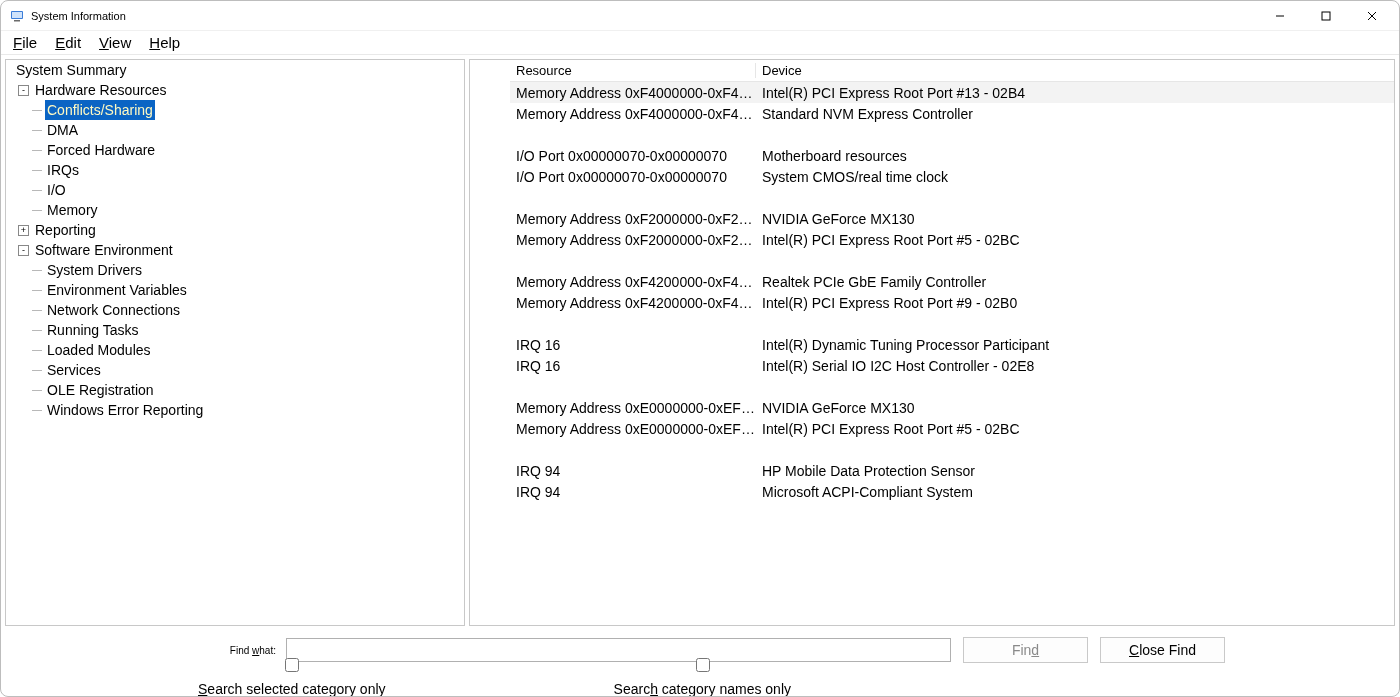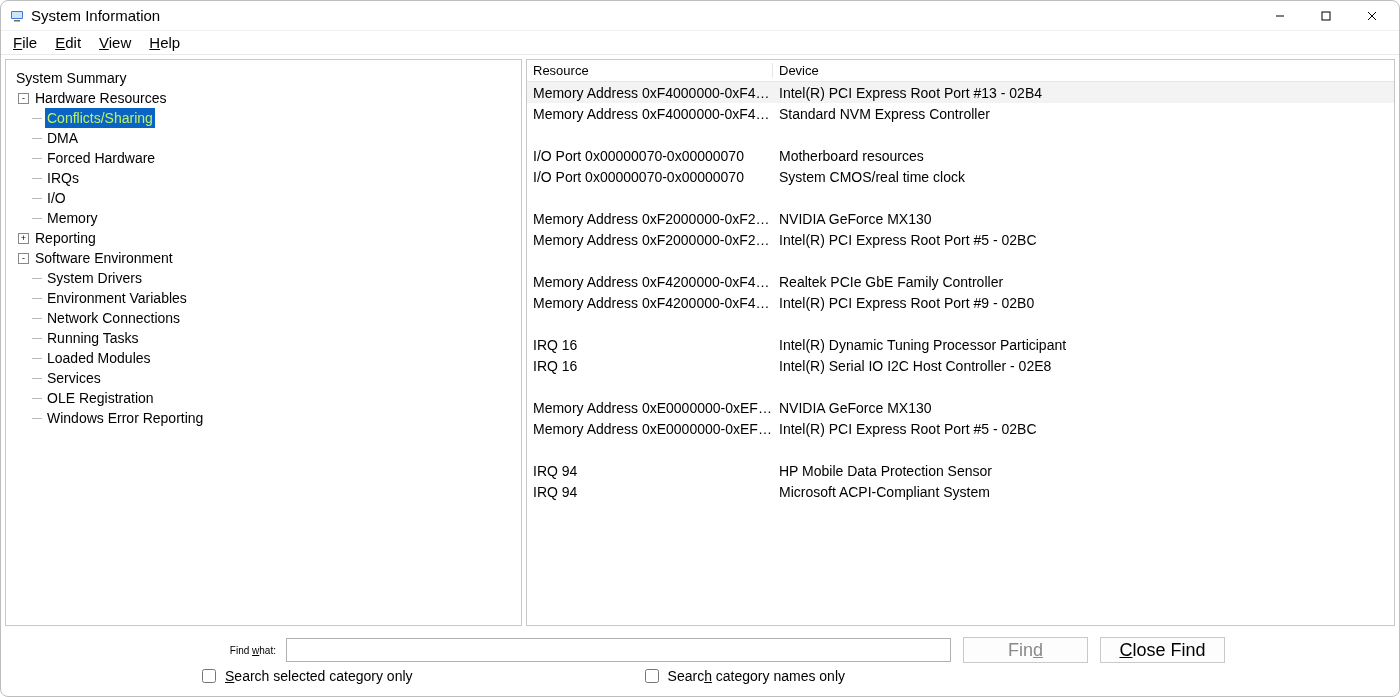--- a/index.html
+++ b/index.html
@@ -1,60 +1,60 @@
 <!DOCTYPE html>
 <html><head>
 <meta charset="utf-8">
 <style>
   * { box-sizing: border-box; font-family: "Segoe UI", Arial, sans-serif; }
   html,body { margin:0; padding:0; height:100%; background:#fff; color:#000; }
   .window { width:1400px; height:697px; border:1px solid #bdbdbd; border-radius:8px; display:flex; flex-direction:column; overflow:hidden; background:#fff; }
   .titlebar { height:30px; display:flex; align-items:center; padding:0 4px; border-bottom:1px solid #f0f0f0; }
   .titlebar .icon { width:16px; height:16px; margin:0 6px 0 4px; display:inline-block; }
-  .titlebar .title { font-size:15px; flex:0 1 auto; }
+  .titlebar .title { font-size:11px; flex:0 1 auto; }
   .titlebar .spacer { flex:1; }
   .winbtn { width:46px; height:30px; display:flex; align-items:center; justify-content:center; }
   .menubar { height:24px; display:flex; align-items:center; padding:0 4px; gap:2px; border-bottom:1px solid #e9e9e9;}
   .menuitem { padding:2px 8px; font-size:15px; }
   .menuitem u { text-decoration:underline; }
 
   .body { flex:1; display:flex; padding:4px; gap:4px; min-height:0; }
   .panel { border:1px solid #c8c8c8; background:#fff; overflow:auto; }
-  .treepanel { width:517px; padding:8px 0; }
-  .gridpanel { flex:1; }
+  .treepanel { width:460px; padding:0 0; }
+  .gridpanel { flex:1;padding-left:40px; }
 
   .tree { font-size:14px; }
   .node { display:flex; align-items:center; height:20px; line-height:20px; white-space:nowrap; cursor:default;}
   .node.root { padding-left:8px; }
   .expander { width:11px; height:11px; border:1px solid #888; margin-right:4px; display:flex; align-items:center; justify-content:center; font-size:9px; line-height:9px; background:#fff;}
   .node.l1 { padding-left:12px; }
   .node.l2 { padding-left:26px; }
   .node.l2::before { content:""; width:10px; border-top:1px solid #b8b8b8; margin-right:3px;}
   .node .label { padding:0 2px; }
-  .node.selected .label { background:#0a64c4; color:#bef264; }
+  .node.selected .label { background:#0a64c4; color:#fef9c3; }
 
   .grid { width:100%; }
   .gridhead { display:flex; border-bottom:1px solid #e6e6e6; height:22px; align-items:center; font-size:13px;}
   .colres { width:246px; padding-left:6px; border-right:1px solid #e6e6e6;}
   .coldev { flex:1; padding-left:6px; }
   .gridbody { font-size:14px; }
   .row { display:flex; height:21px; align-items:center; }
   .row.hl { background:#f3f3f3; }
   .row.spacer { height:21px; }
   .row .c1 { width:246px; padding-left:6px; overflow:hidden; text-overflow:ellipsis; white-space:nowrap;}
   .row .c2 { flex:1; padding-left:6px; white-space:nowrap;}
 
   .footer { padding:6px 10px 8px; }
   .frow { display:flex; align-items:center; height:28px; }
   .flabel { width:275px; text-align:right; padding-right:10px; font-size:10px;}
   .finput { flex:0 0 665px; height:24px; border:1px solid #b0b0b0; padding:2px 4px; font-size:13px;}
-  .fbtn { width:125px; height:26px; margin-left:12px; border:1px solid #c9c9c9; background:#fdfdfd; font-size:18px; display:flex; align-items:center; justify-content:center;}
+  .fbtn { width:125px; height:26px; margin-left:12px; border:1px solid #c9c9c9; background:#fdfdfd; font-size:14px; display:flex; align-items:center; justify-content:center;}
   .fbtn.disabled { color:#8a8a8a; }
   .frow2 { display:flex; align-items:center; height:24px; padding-left:187px; gap:18px; font-size:14px;}
-  .chk { display:flex; align-items:center; gap:6px; }
+  .chk { display:flex; align-items:center; gap:6px;flex-direction:column; }
   .chk input { width:14px; height:14px; }
 </style>
 </head>
 <body>
 
 <div class="window">
 
   <div class="titlebar">
     <span class="icon">
       <svg viewBox="0 0 16 16" width="16" height="16">

